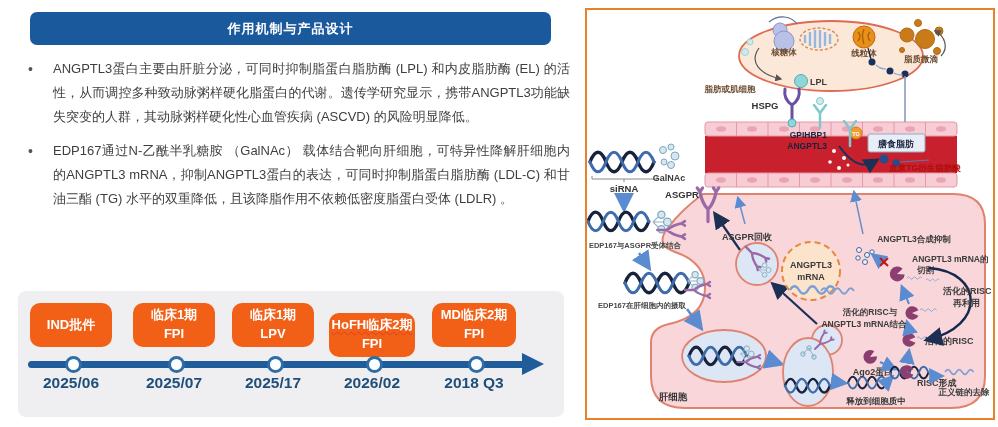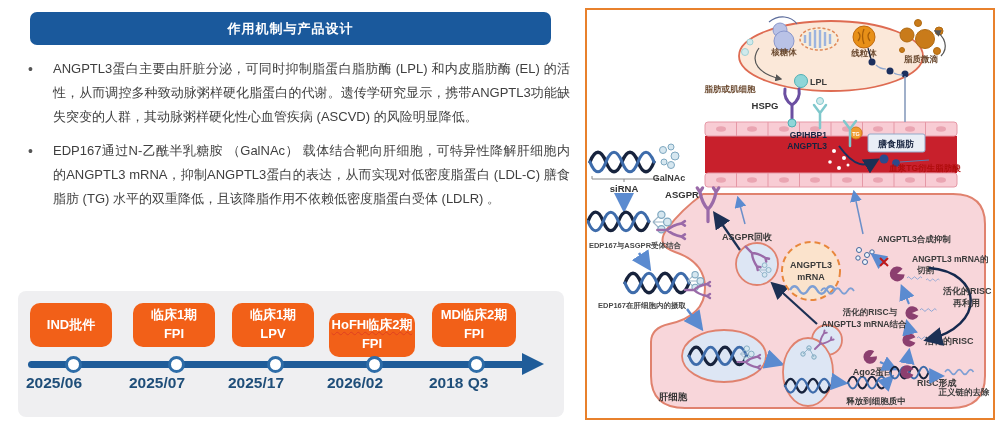--- a/index.html
+++ b/index.html
@@ -21,21 +21,21 @@
   .mbox{position:absolute;top:12px;height:44px;background:#F26018;border-radius:10px;
         color:#fff;font-weight:bold;font-size:13px;line-height:1.45;text-align:center;
         display:flex;flex-direction:column;justify-content:center;}
   .wavy{text-decoration:underline wavy 1px #E0401F;text-underline-offset:2px;}
   .tl-bar{position:absolute;left:10px;top:70px;width:498px;height:7px;background:#1F5C99;border-radius:4px;}
   .tl-head{position:absolute;left:504px;top:62px;width:0;height:0;
            border-top:11px solid transparent;border-bottom:11px solid transparent;
            border-left:22px solid #1F5C99;}
   .tl-dot{position:absolute;top:65px;width:11px;height:11px;background:#fff;
           border:3.5px solid #2E6DA8;border-radius:50%;}
-  .tl-date{position:absolute;top:83px;width:90px;text-align:left;
+  .tl-date{position:absolute;top:83px;width:90px;text-align:center;
            color:#1F4E79;font-weight:bold;font-size:15.5px;}
 
   
   .panel{position:absolute;left:585px;top:8px;width:410px;height:412px;
          border:2px solid #E8812C;background:#fff;box-sizing:border-box;}
 
   
   text{font-family:"Liberation Sans","DejaVu Sans",sans-serif;}
   .t95{font-size:9.5px;font-weight:bold;fill:#333;}
   .t9 {font-size:9px;font-weight:bold;fill:#3b3b3b;}
@@ -53,21 +53,21 @@
   <span>作用机制与产品设计</span>
 </div>
 
 <div class="bullets">
   <div class="bullet">
     <span class="dot">•</span>
     <span class="btxt">ANGPTL3蛋白主要由肝脏分泌，可同时抑制脂蛋白脂肪酶 (LPL) 和内皮脂肪酶 (EL) 的活性，从而调控多种致动脉粥样硬化脂蛋白的代谢。遗传学研究显示，携带ANGPTL3功能缺失突变的人群，其动脉粥样硬化性心血管疾病 (ASCVD) 的风险明显降低。</span>
   </div>
   <div class="bullet">
     <span class="dot">•</span>
-    <span class="btxt">EDP167通过N-乙酰半乳糖胺 （GalNAc） 载体结合靶向肝细胞，可特异性降解肝细胞内的ANGPTL3 mRNA，抑制ANGPTL3蛋白的表达，从而实现对低密度脂蛋白 (LDL-C) 膳食脂肪 (TG) 水平的双重降低，且该降脂作用不依赖低密度脂蛋白受体 (LDLR) 。</span>
+    <span class="btxt">EDP167通过N-乙酰半乳糖胺 （GalNAc） 载体结合靶向肝细胞，可特异性降解肝细胞内的ANGPTL3 mRNA，抑制ANGPTL3蛋白的表达，可同时抑制脂蛋白脂肪酶 (LDL-C) 和甘油三酯 (TG) 水平的双重降低，且该降脂作用不依赖低密度脂蛋白受体 (LDLR) 。</span>
   </div>
 </div>
 
 <div class="timeline">
   <div class="mbox" style="left:12px;width:82px;">
     <span>IND批件</span>
     <span></span>
   </div>
   <div class="mbox" style="left:115px;width:82px;">
     <span>临床1期</span>

